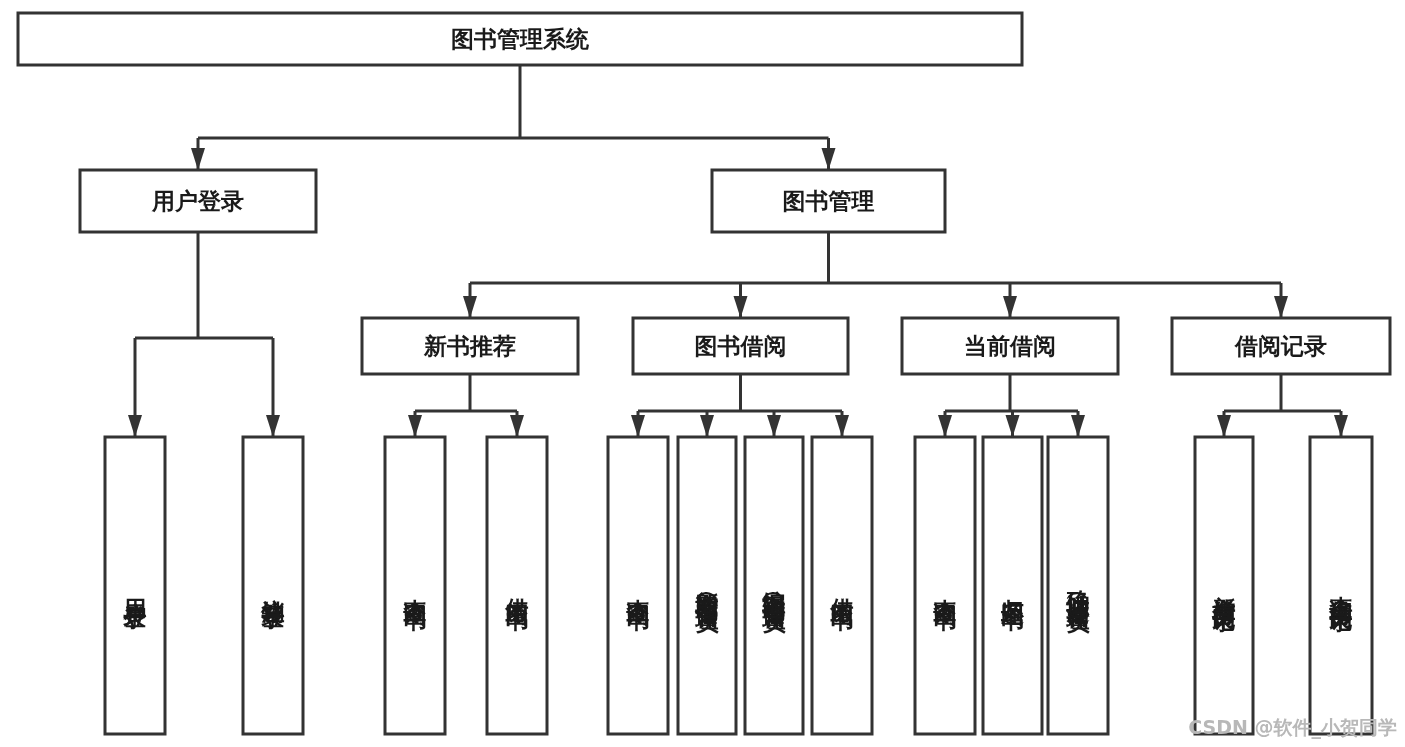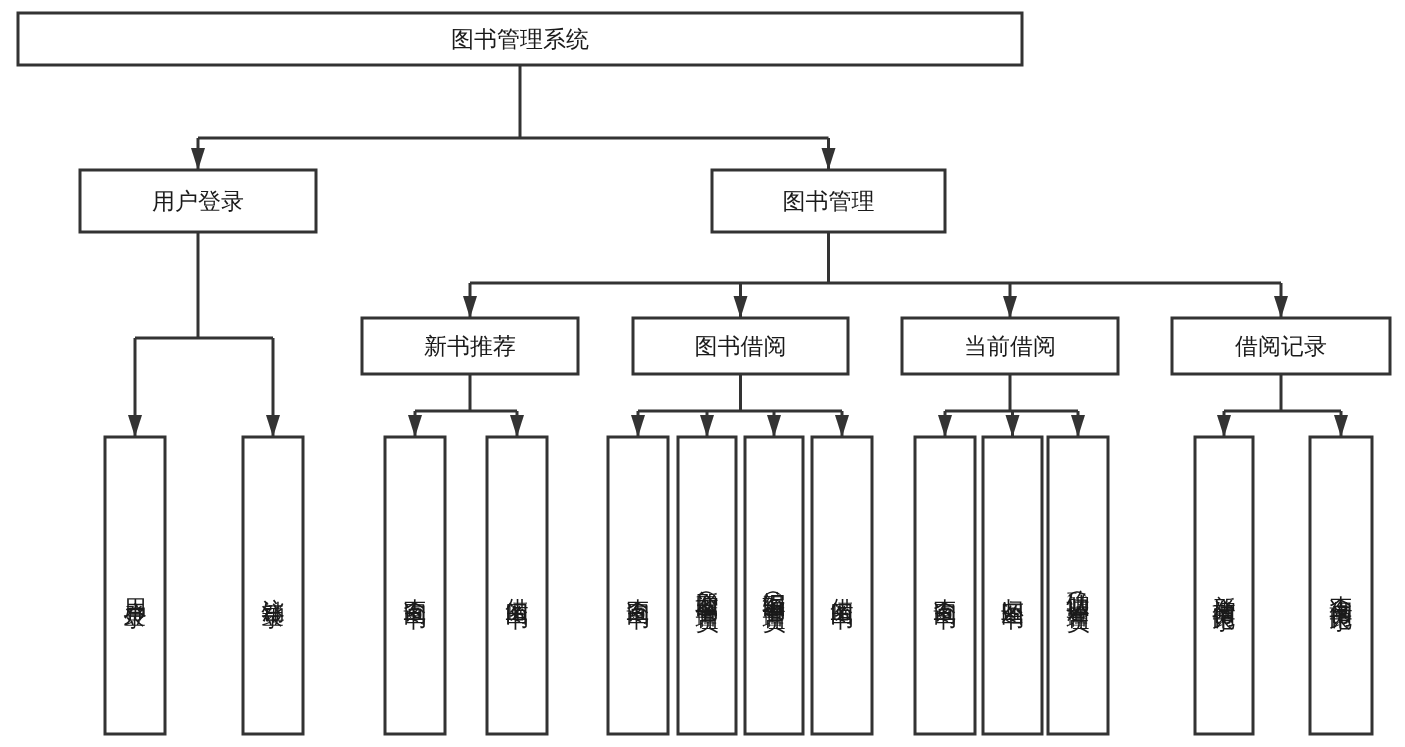--- a/index.html
+++ b/index.html
@@ -12,20 +12,21 @@
     height: 747px;
     font-family: "DejaVu Sans", "Liberation Sans", sans-serif;
     overflow: hidden;
     position: relative;
   }
   #diagram-root {
     position: relative;
     width: 1405px;
     height: 747px;
     background: #ffffff;
+    font-weight: bold;
   }
   svg#tree-svg {
     position: absolute;
     left: 0;
     top: 0;
     width: 1405px;
     height: 747px;
     display: block;
   }
   .node-box {
@@ -207,14 +208,15 @@
         <span>确认归还（管理员）</span>
       </div>
       <div class="leaf-label" style="left: 1195px; top: 437px; width: 58px; height: 297px;">
         <span>新增借阅记录</span>
       </div>
       <div class="leaf-label" style="left: 1310px; top: 437px; width: 62px; height: 297px;">
         <span>查询借阅记录</span>
       </div>
     </div>
 
+  <div class="watermark">CSDN @软件_小贺同学</div>
 
 </div>
 
 </body></html>

